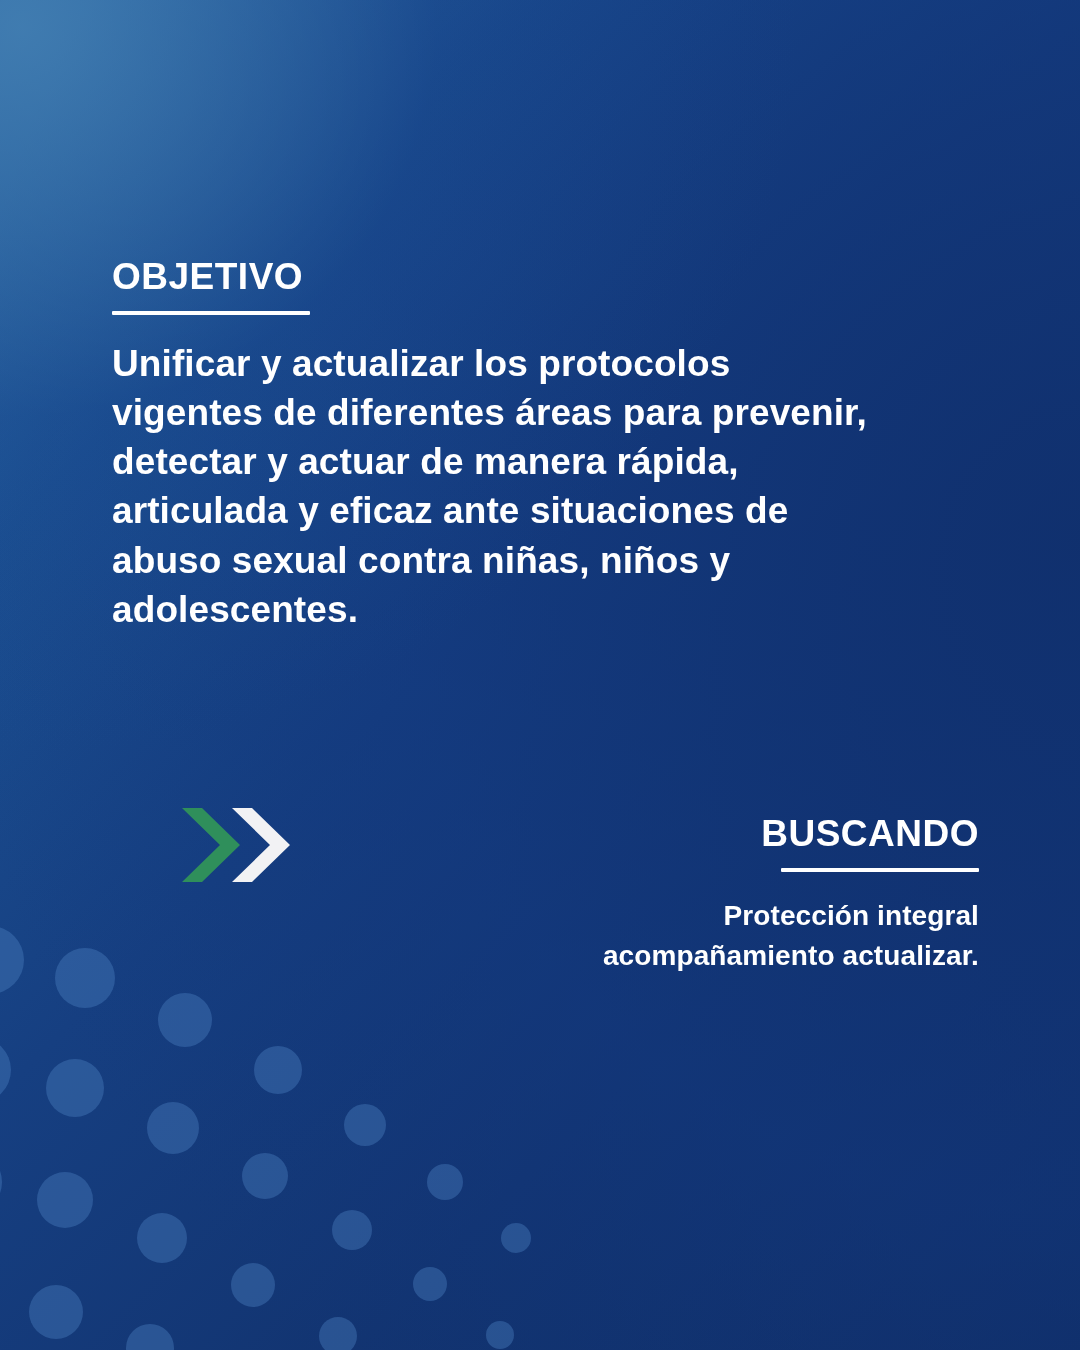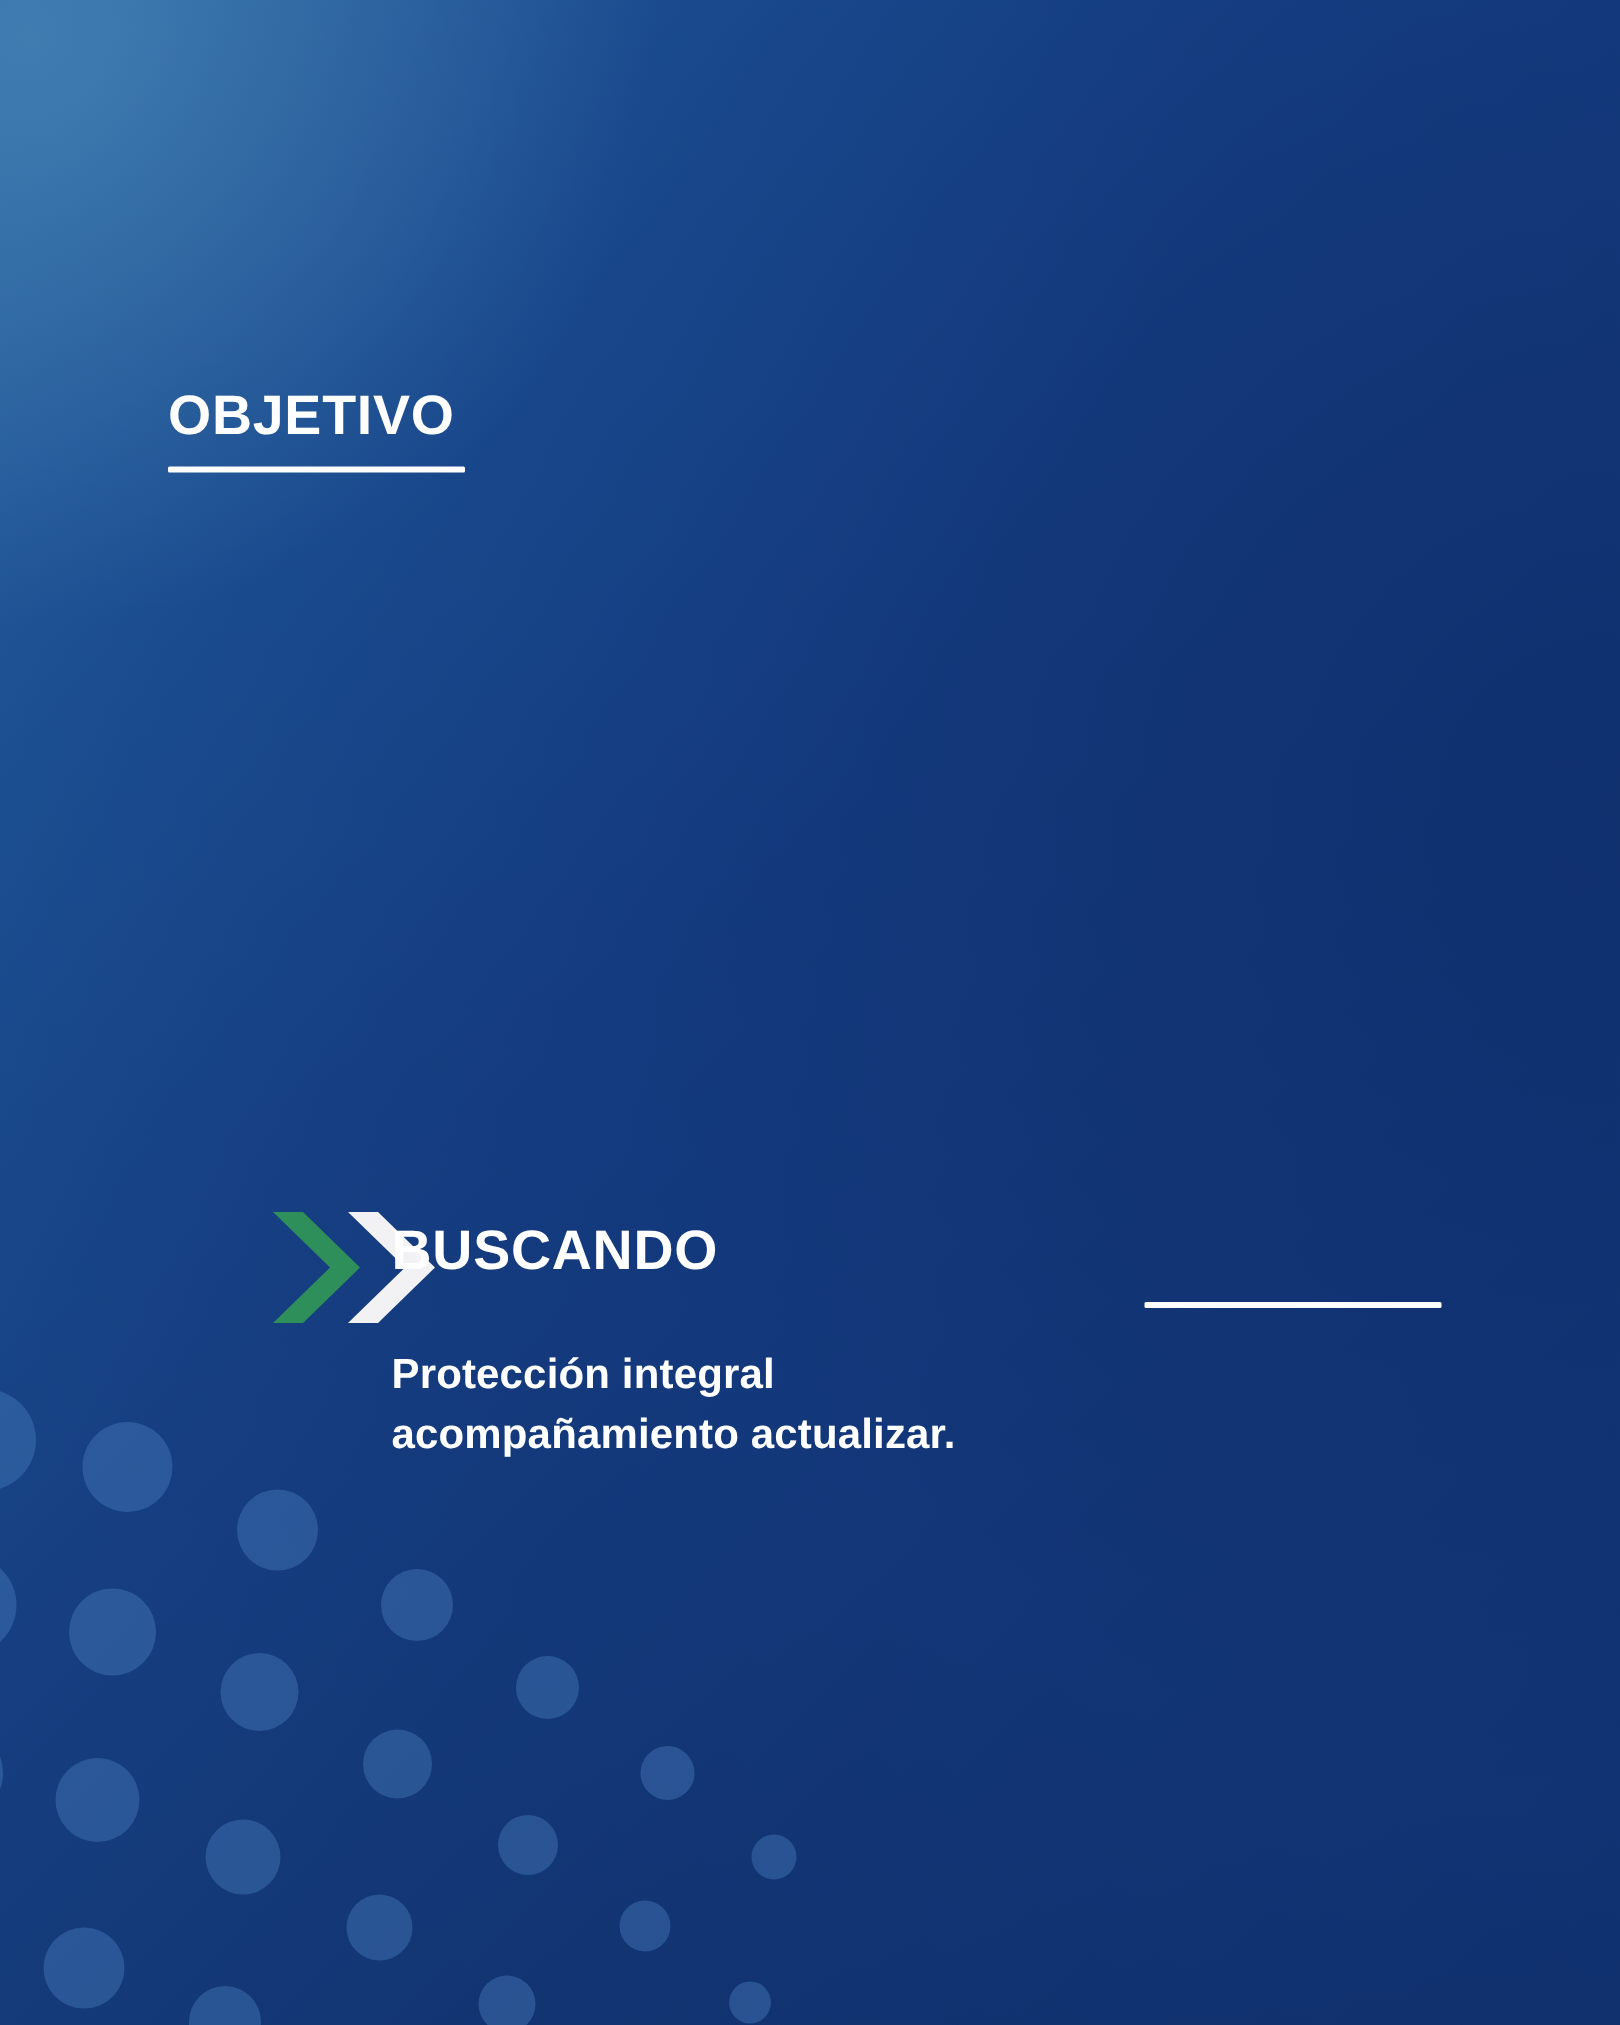--- a/index.html
+++ b/index.html
@@ -49,24 +49,24 @@
   
   .block-objetivo {
     position: absolute;
     left: 112px;
     top: 258px;
     width: 770px;
     text-align: left;
   }
   .block-buscando {
     position: absolute;
-    right: 119px;
+    right: 101px;
     top: 815px;
     width: 700px;
-    text-align: left;
+    text-align: right;
   }
 
   .heading {
     color: #ffffff;
     font-size: 37px;
     font-weight: bold;
     letter-spacing: 0.5px;
     line-height: 1.05;
     margin: 0;
   }
@@ -148,20 +148,21 @@
       <circle cx="96" cy="392" r="27"></circle>
       <circle cx="190" cy="428" r="24"></circle>
     </g>
   </svg>
 
   <div class="content">
 
     <section class="block-objetivo">
       <h1 class="heading">OBJETIVO</h1>
       <div class="rule"></div>
+      <p class="body-text">Unificar y actualizar los protocolos vigentes de diferentes áreas para prevenir, detectar y actuar de manera rápida, articulada y eficaz ante situaciones de abuso sexual contra niñas, niños y adolescentes.</p>
     </section>
 
     <svg class="chevrons" viewBox="0 0 130 110" aria-hidden="true">
       <path d="M6 18 L44 55 L6 92 L26 92 L64 55 L26 18 Z" fill="#2f8f5b"></path>
       <path d="M56 18 L94 55 L56 92 L76 92 L114 55 L76 18 Z" fill="#f2f2f4"></path>
     </svg>
 
     <section class="block-buscando">
       <h2 class="heading">BUSCANDO</h2>
       <div class="rule"></div>

